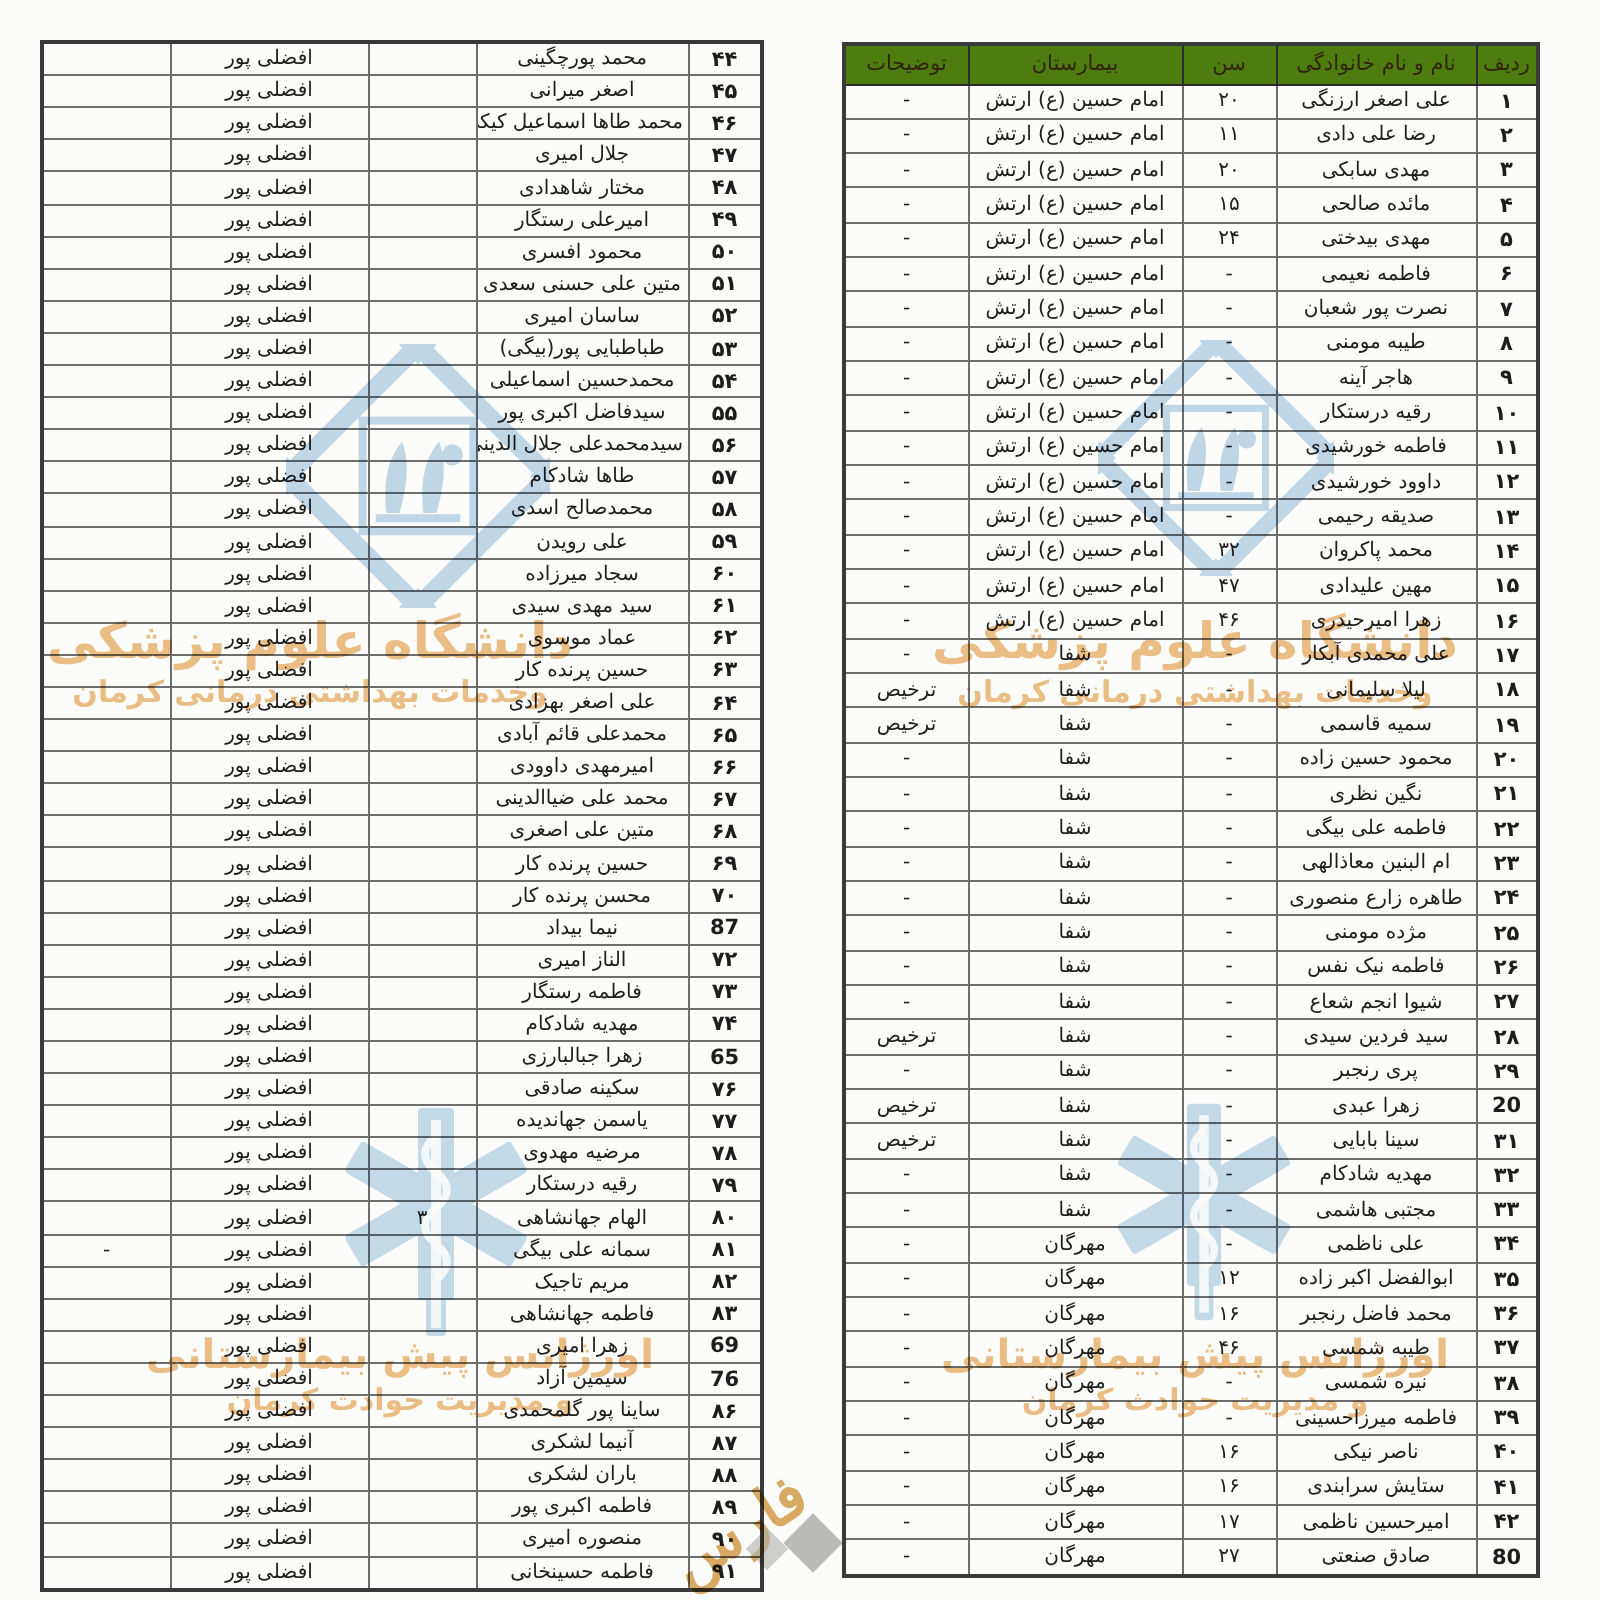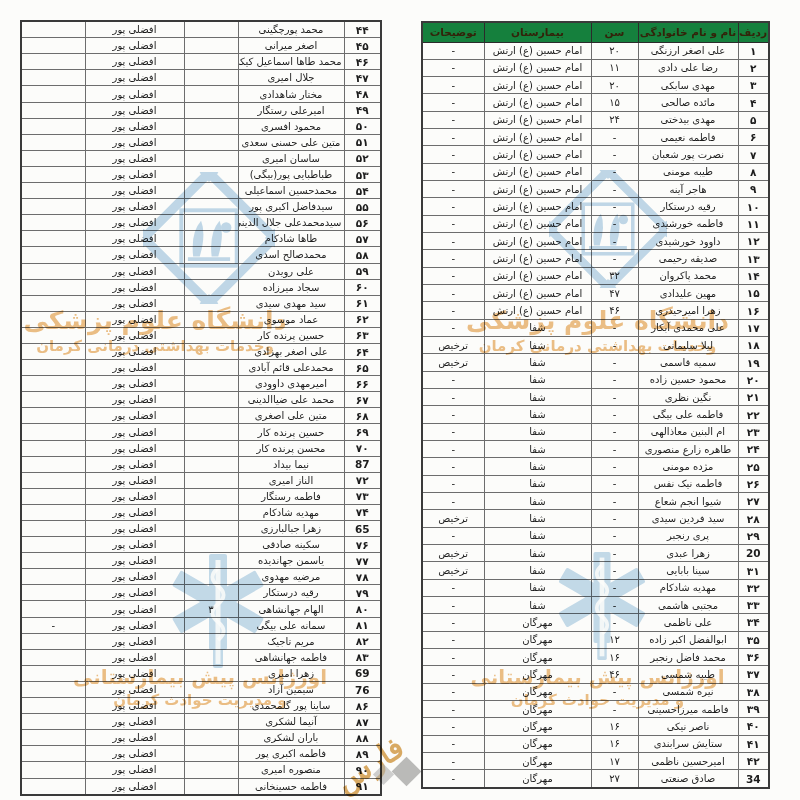--- a/index.html
+++ b/index.html
@@ -8,21 +8,21 @@
 
   .table-wrap{position:absolute;z-index:1;}
   .left-wrap{left:20px;top:20px;width:360px;height:776px;}
   .right-wrap{left:421px;top:21px;width:347px;height:768px;}
 
   table{border-collapse:collapse;table-layout:fixed;width:100%;height:100%;background:transparent;
         border:2px solid #3a3a3a;}
   td{border:1px solid #6d6d6d;font-size:10px;color:#1d1d1d;text-align:center;vertical-align:middle;
      padding:0 2px;white-space:nowrap;overflow:hidden;}
   td:first-child{font-weight:bold;font-size:10.5px;}
-  th{background:#15803d;border:1.4px solid #2b2b2b;font-size:10.5px;font-weight:bold;color:#33230a;
+  th{background:#4d7c0f;border:1.4px solid #2b2b2b;font-size:10.5px;font-weight:normal;color:#33230a;
      padding:0 1px;white-space:nowrap;overflow:hidden;}
   thead tr{height:20px;}
 
   
   .wm{position:absolute;z-index:2;pointer-events:none;mix-blend-mode:multiply;}
   .wm-text{color:#e2993c;opacity:.62;font-weight:bold;text-align:center;}
   .wm-line-lg{font-size:25px;line-height:30px;}
   .wm-line-md{font-size:20px;line-height:26px;}
   .wm-line-sm{font-size:15px;line-height:21px;}
   .wm-upper-right{left:425px;top:306px;width:345px;}
@@ -704,21 +704,21 @@
             <td>-</td>
           </tr>
           <tr>
             <td>۴۲</td>
             <td>امیرحسین ناظمی</td>
             <td>۱۷</td>
             <td>مهرگان</td>
             <td>-</td>
           </tr>
           <tr>
-            <td>34</td>
+            <td>80</td>
             <td>صادق صنعتی</td>
             <td>۲۷</td>
             <td>مهرگان</td>
             <td>-</td>
           </tr>
         </tbody>
     </table>
   </div>
 
   <div class="wm wm-logo uni-left">

